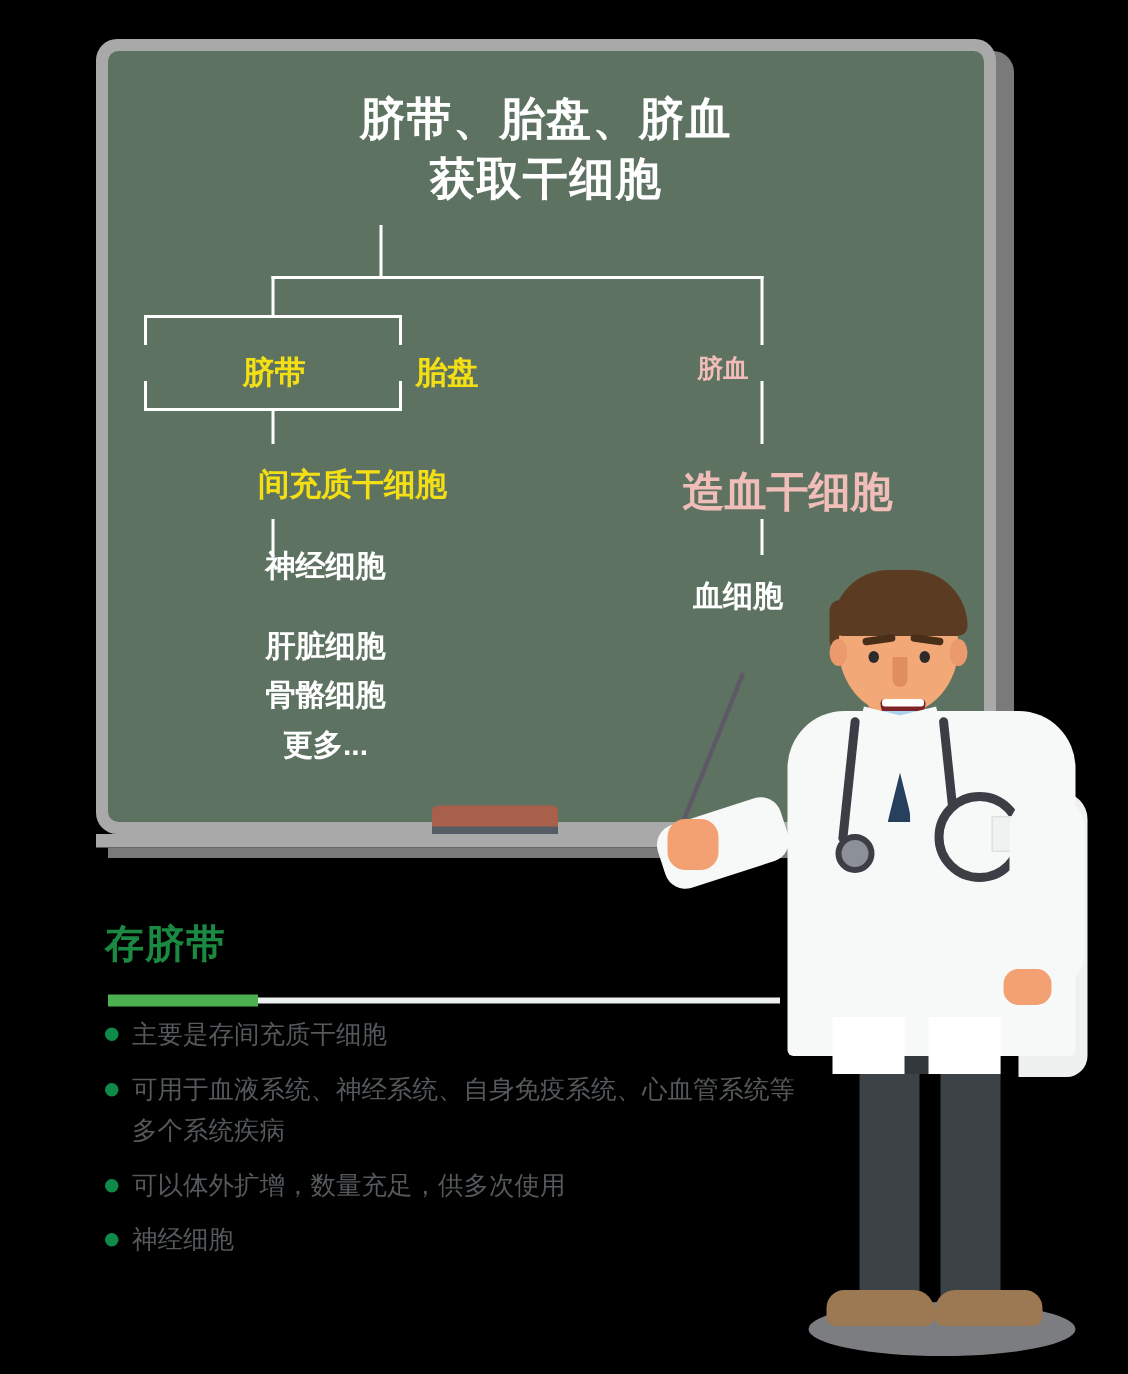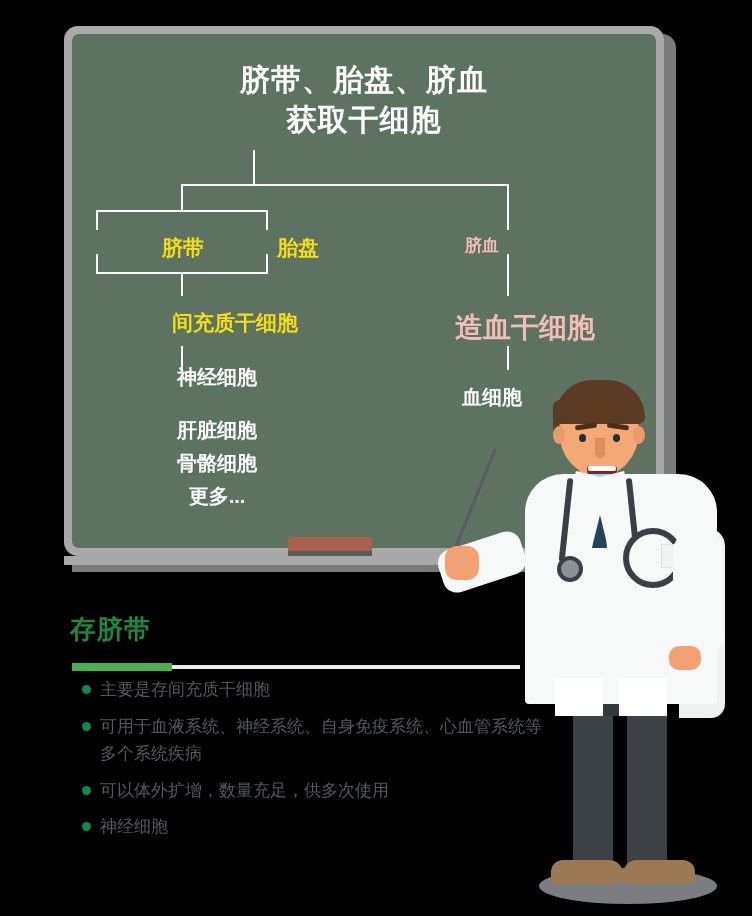--- a/index.html
+++ b/index.html
@@ -63,21 +63,21 @@
   .to-hsc    {left:435px;top:220px;height:42px;}
   .msc-leaf  {left:109px;top:312px;height:24px;}
   .hsc-leaf  {left:435px;top:312px;height:24px;}
 
   
   .sec-title{position:absolute;left:70px;top:612px;color:#1a8a42;
       font-size:26px;font-weight:bold;letter-spacing:1px;}
   .rule-green{position:absolute;left:72px;top:663px;width:100px;height:8px;background:#4caf50;}
   .rule-white{position:absolute;left:172px;top:665px;width:348px;height:4px;background:#eceff0;}
 
-  .bullets{position:absolute;left:82px;top:676px;width:470px;}
+  .bullets{position:absolute;left:70px;top:676px;width:470px;}
   .bullet{position:relative;padding-left:18px;margin-bottom:9px;
       color:#55595c;font-size:17px;line-height:1.62;}
   .bullet .dot{position:absolute;left:0;top:9px;width:9px;height:9px;
       border-radius:50%;background:#0e8a4a;}
 
   
   .doc{position:absolute;left:487px;top:378px;width:265px;height:538px;}
   .d{position:absolute;}
   .shadow{left:52px;top:490px;width:178px;height:36px;border-radius:50%;background:#7b7d80;}
   .pointer{left:-38px;top:62px;width:3px;height:120px;background:#5d5a66;

